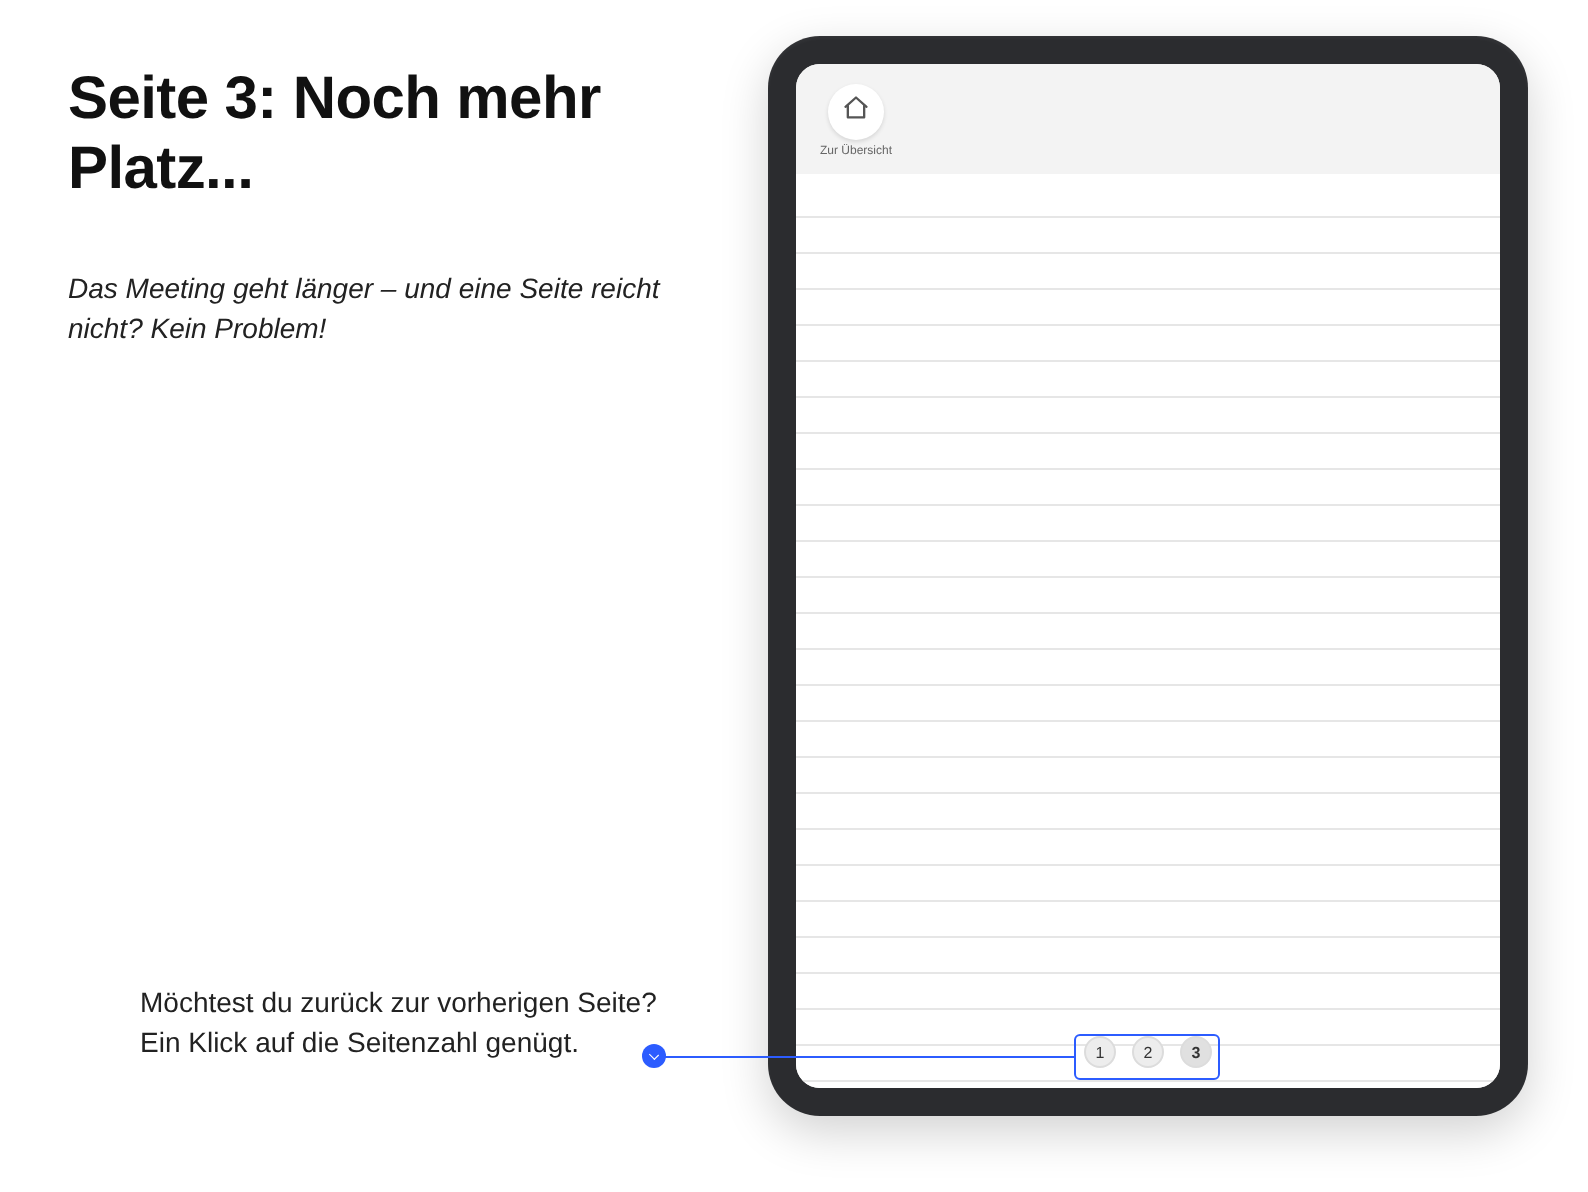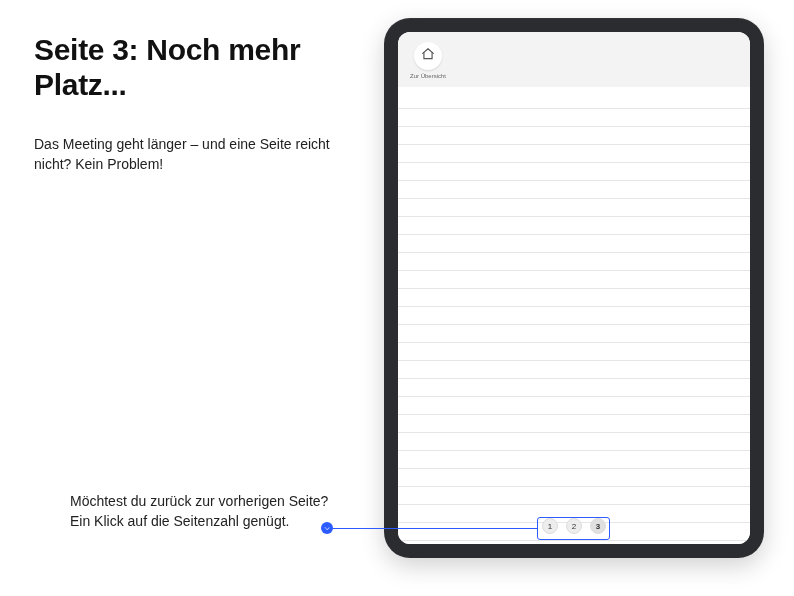--- a/index.html
+++ b/index.html
@@ -1,21 +1,21 @@
 <!DOCTYPE html>
 <html><head>
 <meta charset="utf-8">
 <style>
   * { box-sizing: border-box; margin: 0; padding: 0; }
   html, body { width: 794px; height: 596px; font-family: -apple-system, "Helvetica Neue", Arial, sans-serif; background: #fff; color: #111; }
   .stage { position: relative; width: 794px; height: 596px; }
 
   
   .headline { position: absolute; left: 34px; top: 32px; width: 310px; font-size: 30px; font-weight: 700; line-height: 1.18; letter-spacing: -0.3px; }
-  .subhead  { position: absolute; left: 34px; top: 134px; width: 300px; font-size: 14px; line-height: 1.45; color: #222; }
+  .subhead  { position: absolute; left: 34px; top: 134px; width: 300px; font-size: 14px; line-height: 1.45; color: #222; font-style: italic; }
   .tip      { position: absolute; left: 70px; top: 491px; width: 260px; font-size: 14px; line-height: 1.45; color: #222; }
 
   
   .tablet {
     position: absolute; left: 384px; top: 18px;
     width: 380px; height: 540px;
     background: #2b2c2f;
     border-radius: 26px;
     padding: 14px;
     box-shadow: 0 8px 24px rgba(0,0,0,0.18), inset 0 1px 2px rgba(255,255,255,0.05);

